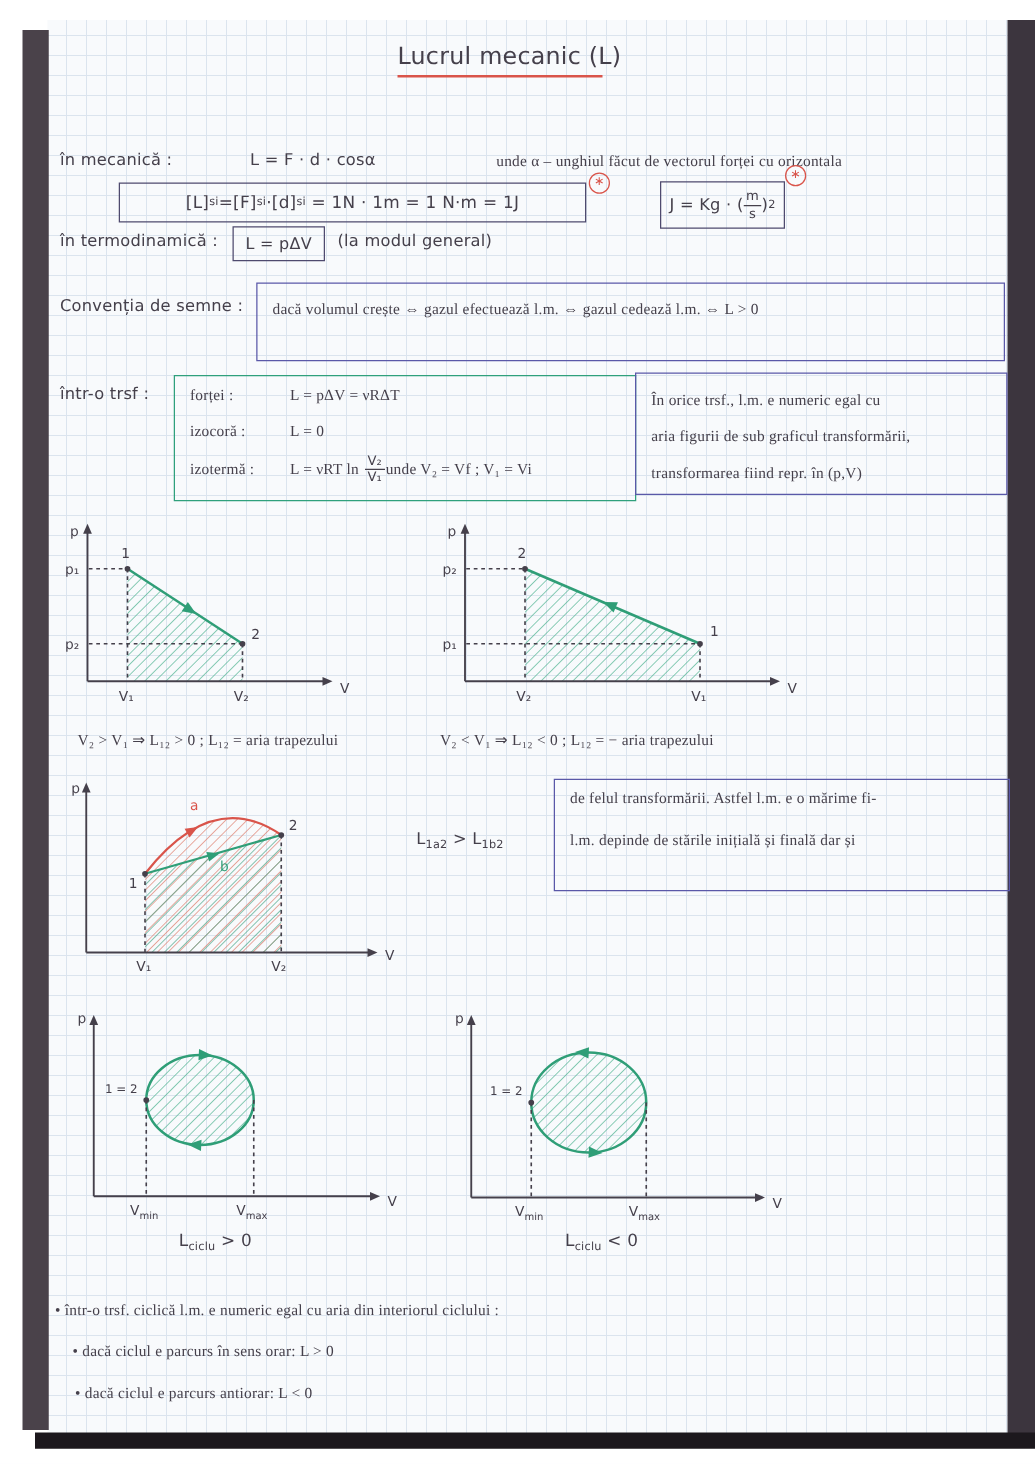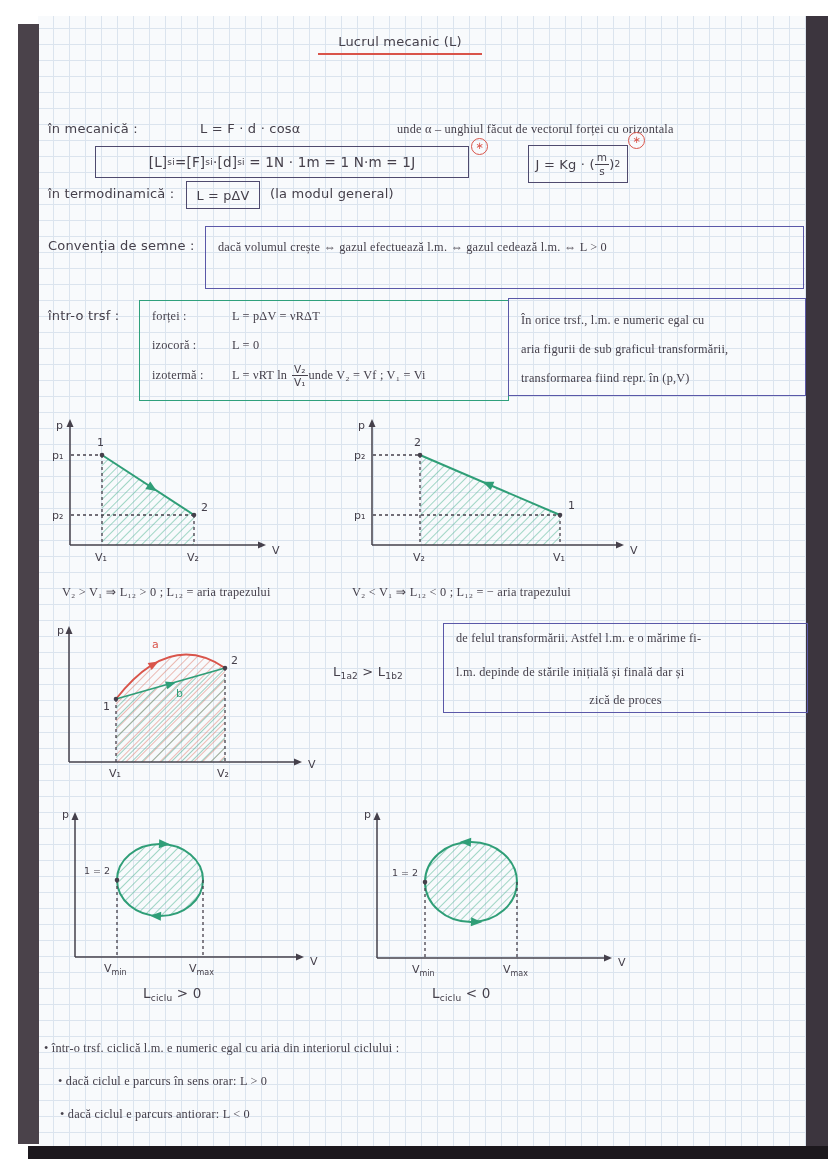--- a/index.html
+++ b/index.html
@@ -14,21 +14,21 @@
     background-image:
       repeating-linear-gradient(90deg, transparent, transparent 15px, #dbe4ee 15px, #dbe4ee 16px),
       repeating-linear-gradient(0deg, transparent, transparent 15px, #dbe4ee 15px, #dbe4ee 16px);
   }
   .edge-left{left:18px;top:24px;width:21px;height:1120px;background:#4a424a;}
   .edge-right{left:806px;top:16px;width:22px;height:1133px;background:#3c353e;}
   .edge-bottom{left:28px;top:1146px;width:800px;height:13px;background:#1c181d;}
   .hw{font-size:13px;letter-spacing:.2px;white-space:nowrap;}
   .sm{font-size:12.3px;font-family:Liberation Serif, serif;}
   .title{
-    left:318px;top:34px;width:164px;text-align:center;font-size:13px;
+    left:318px;top:34px;width:164px;text-align:center;font-size:19px;
     padding-bottom:4px;border-bottom:2px solid #d9544a;
   }
   .boxink{border:1.6px solid #4e4a6e;display:flex;align-items:center;justify-content:center;}
   .boxblue{border:1.6px solid #5a58a8;}
   .boxgreen{border:1.6px solid #2fa07c;}
   .sub{font-size:9px;vertical-align:-3px;}
   .star{
     width:15px;height:15px;border:1.4px solid #d9544a;border-radius:50%;
     color:#d9544a;font-size:10px;line-height:13px;text-align:center;
   }
@@ -226,21 +226,20 @@
   <text x="162" y="157">V₂</text>
 </svg>
 
 <span class="abs hw" style="left:333px;top:664px">
   <span>L</span><span class="sub">1a2</span><span style="white-space:pre"> &gt; </span><span>L</span><span class="sub">1b2</span>
 </span>
 
 <div class="abs boxblue" style="left:443px;top:623px;width:363px;height:88px">
   <div class="hw sm" style="margin:0 0 0 12px;line-height:28px">de felul transformării. Astfel l.m. e o mărime fi-</div>
   <div class="hw sm" style="margin:6px 0 0 12px;line-height:28px">l.m. depinde de stările inițială și finală dar și</div>
-  <div class="hw sm" style="line-height:28px;text-align:center">zică de proces</div>
 </div>
 
 <svg class="abs" style="left:58px;top:806px" width="310" height="178" viewBox="0 0 310 178">
   <defs>
     <pattern id="h4" width="6" height="6" patternUnits="userSpaceOnUse" patternTransform="rotate(45)">
       <line x1="0" y1="0" x2="0" y2="6" stroke="#56b796" stroke-width="1.1"></line>
     </pattern>
   </defs>
   <ellipse cx="102" cy="74" rx="43" ry="36" fill="url(#h4)" stroke="#2f9e77" stroke-width="2"></ellipse>
   <g>
@@ -294,19 +293,19 @@
   <text x="30" y="70" class="tiny">1 = 2</text>
   <text x="2" y="12">p</text>
   <text x="256" y="160">V</text>
   <text x="50" y="167"><tspan>V</tspan><tspan class="ssub" dy="3">min</tspan></text>
   <text x="141" y="167"><tspan>V</tspan><tspan class="ssub" dy="3">max</tspan></text>
 </svg>
 
 <span class="abs hw" style="left:143px;top:985px;font-size:13.5px">
   <span>L</span><span class="sub">ciclu</span><span style="white-space:pre"> &gt; 0</span>
 </span>
-<span class="abs hw" style="left:432px;top:985px;font-size:13.5px">
+<span class="abs hw" style="left:452px;top:985px;font-size:13.5px">
   <span>L</span><span class="sub">ciclu</span><span style="white-space:pre"> &lt; 0</span>
 </span>
 
 <div class="abs hw sm" style="left:44px;top:1041px">• într-o trsf. ciclică l.m. e numeric egal cu aria din interiorul ciclului :</div>
 <div class="abs hw sm" style="left:58px;top:1074px">• dacă ciclul e parcurs în sens orar:  L &gt; 0</div>
 <div class="abs hw sm" style="left:60px;top:1107px">• dacă ciclul e parcurs antiorar:  L &lt; 0</div>
 
 </body></html>

